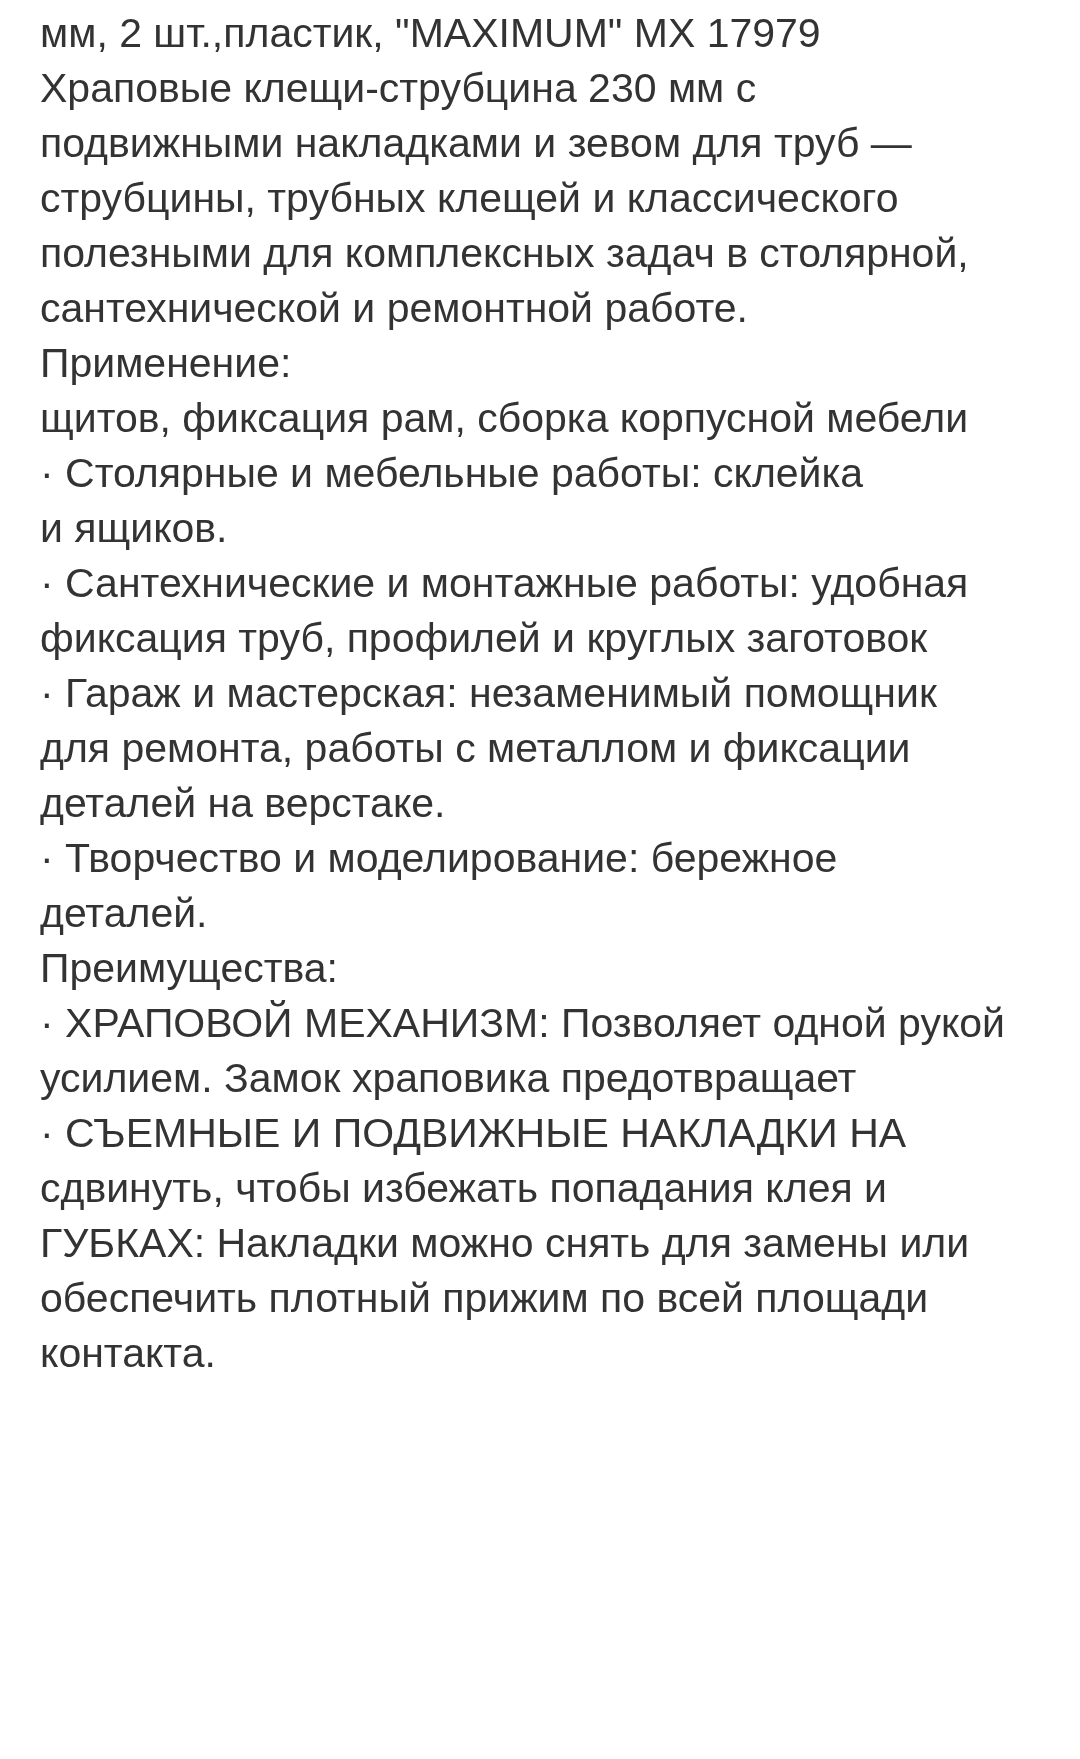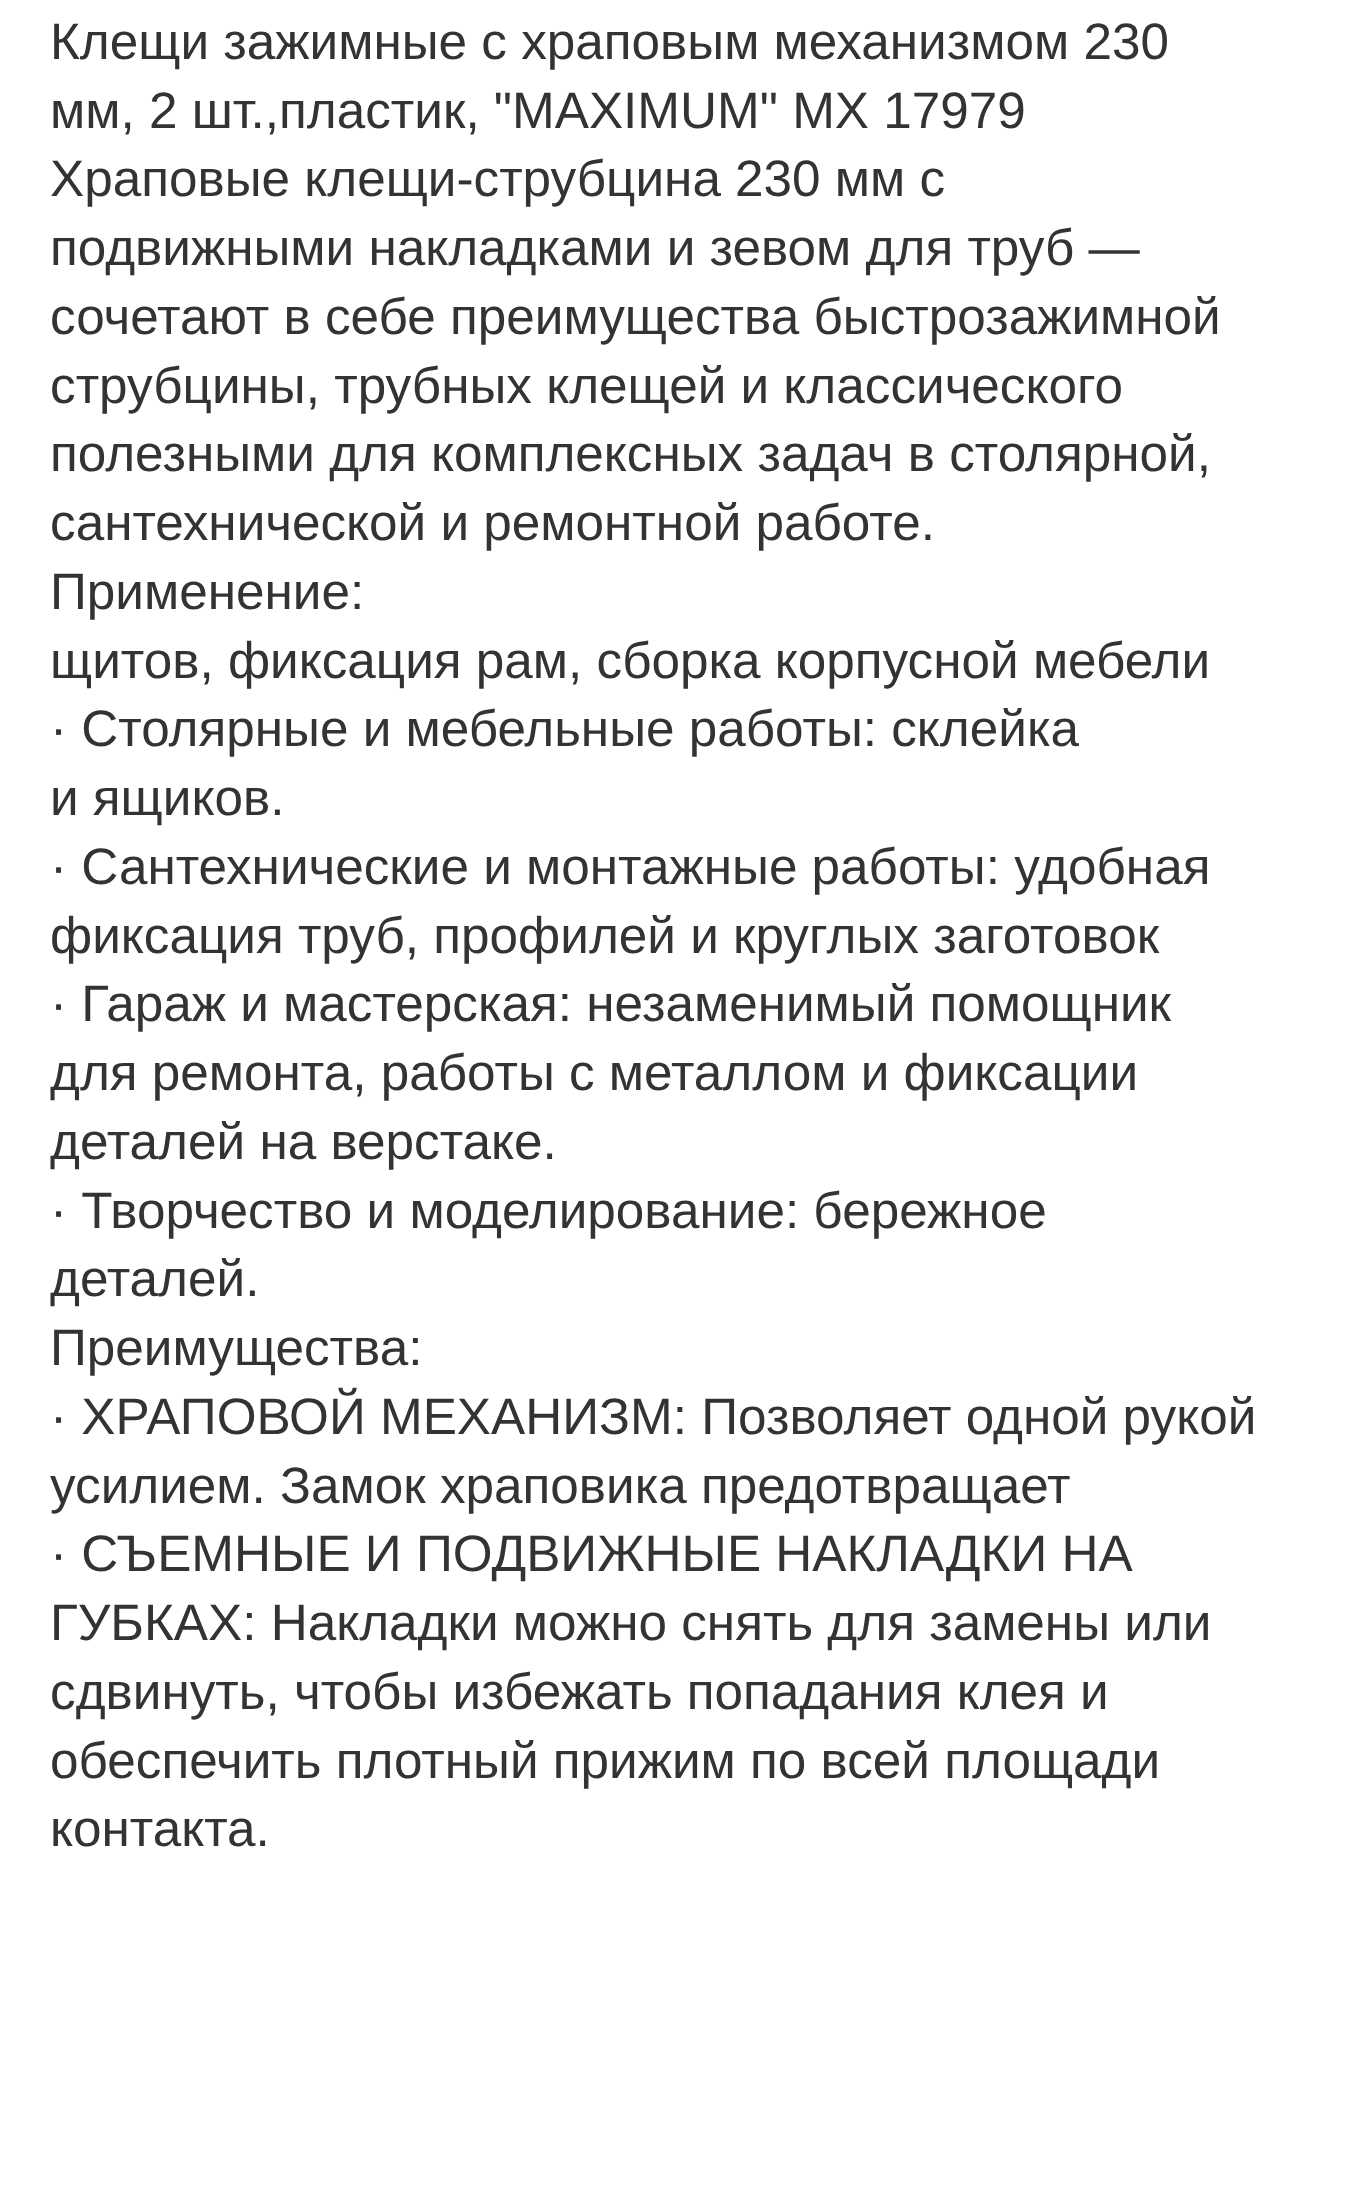--- a/index.html
+++ b/index.html
@@ -31,27 +31,25 @@
     margin: 0;
     padding: 0;
     height: 55px;
   }
 </style>
 </head>
 <body>
 
 <div class="description">
     <div class="text-block">
-      <div class="line">Клещи зажимные с храповым механизмом 230</div>
       <div class="line">мм, 2 шт.,пластик, "MAXIMUM" МХ 17979</div>
     </div>
     <div class="text-block">
       <div class="line">Храповые клещи-струбцина 230 мм с</div>
       <div class="line">подвижными накладками и зевом для труб —</div>
-      <div class="line">сочетают в себе преимущества быстрозажимной</div>
       <div class="line">струбцины, трубных клещей и классического</div>
       <div class="line">полезными для комплексных задач в столярной,</div>
       <div class="line">сантехнической и ремонтной работе.</div>
     </div>
     <div class="text-block">
       <div class="line">Применение:</div>
     </div>
     <div class="text-block">
       <div class="line">щитов, фиксация рам, сборка корпусной мебели</div>
       <div class="line">· Столярные и мебельные работы: склейка</div>
@@ -72,18 +70,18 @@
     </div>
     <div class="text-block">
       <div class="line">Преимущества:</div>
     </div>
     <div class="text-block">
       <div class="line">· ХРАПОВОЙ МЕХАНИЗМ: Позволяет одной рукой</div>
       <div class="line">усилием. Замок храповика предотвращает</div>
     </div>
     <div class="text-block">
       <div class="line">· СЪЕМНЫЕ И ПОДВИЖНЫЕ НАКЛАДКИ НА</div>
+      <div class="line">сдвинуть, чтобы избежать попадания клея и</div>
       <div class="line">ГУБКАХ: Накладки можно снять для замены или</div>
-      <div class="line">сдвинуть, чтобы избежать попадания клея и</div>
       <div class="line">обеспечить плотный прижим по всей площади</div>
       <div class="line">контакта.</div>
     </div>
   </div>
 
 </body></html>

